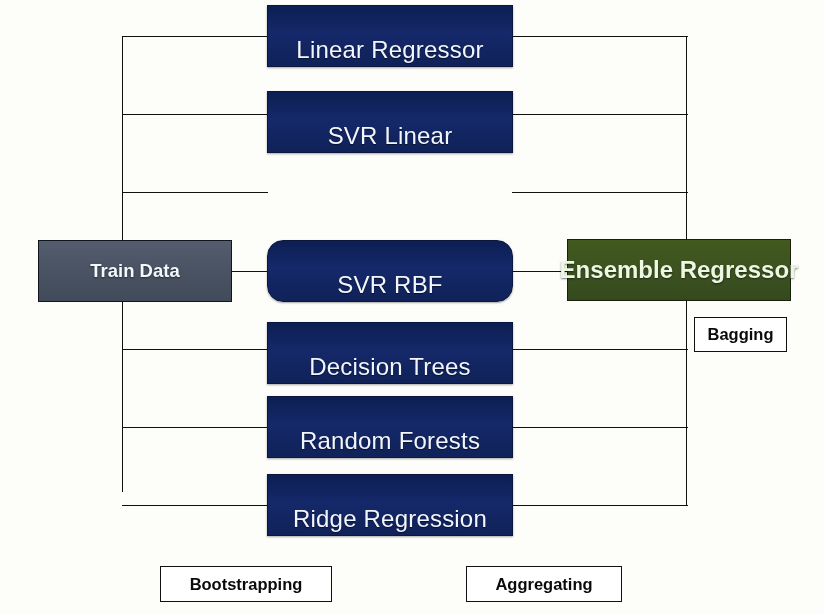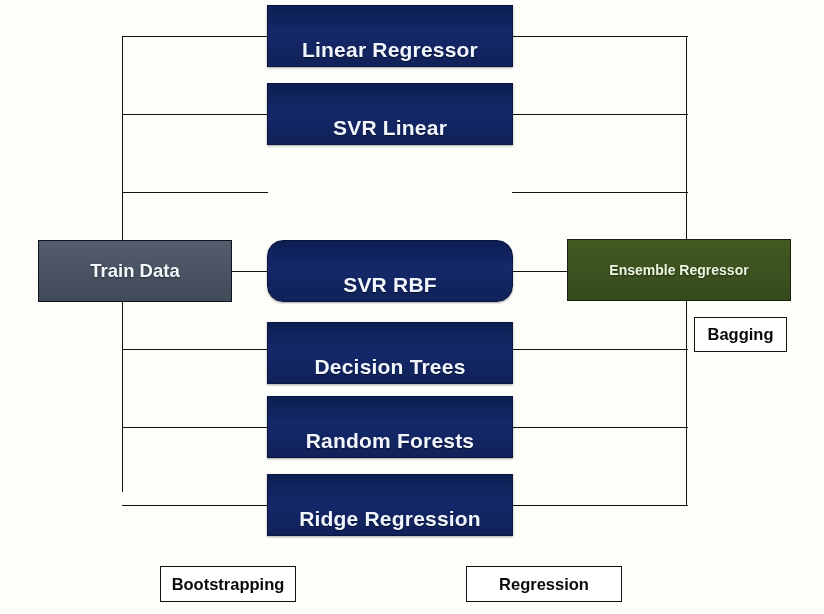--- a/index.html
+++ b/index.html
@@ -41,22 +41,22 @@
     border: 1px solid #0a1840;
     box-shadow: 0 1px 2px rgba(0,0,0,0.35);
     display: flex;
     align-items: center;
     justify-content: center;
     box-sizing: border-box;
     z-index: 3;
   }
   .model-box .box-label {
     color: #f2f6ff;
-    font-size: 21px;
-    font-weight: 700;
+    font-size: 24px;
+    font-weight: 400;
     letter-spacing: 0.2px;
     text-shadow: 0 1px 1px rgba(0,0,0,0.55);
     white-space: nowrap;
     margin-top: 28px;
   }
 
   
   #train-data-box {
     position: absolute;
     left: 38px;
@@ -89,21 +89,21 @@
     background: linear-gradient(180deg, #42591f 0%, #3c5221 55%, #344a1c 100%);
     border: 1.6px solid #18200c;
     display: flex;
     align-items: center;
     justify-content: center;
     box-sizing: border-box;
     z-index: 4;
   }
   #ensemble-box .box-label {
     color: #eef7e2;
-    font-size: 14px;
+    font-size: 24px;
     font-weight: 600;
     text-shadow: 0 1px 2px rgba(0,0,0,0.5);
     white-space: nowrap;
   }
 
   
   .anno-box {
     position: absolute;
     background: #ffffff;
     border: 1.8px solid #111111;
@@ -113,21 +113,21 @@
     box-sizing: border-box;
     z-index: 5;
   }
   .anno-box .box-label {
     color: #0a0a0a;
     font-weight: 700;
     white-space: nowrap;
   }
   #bagging-box { left: 694px; top: 317px; width: 93px; height: 35px; }
   #bagging-box .box-label { font-size: 16.5px; }
-  #bootstrapping-box { left: 160px; top: 566px; width: 136px; height: 36px; }
+  #bootstrapping-box { left: 160px; top: 566px; width: 172px; height: 36px; }
   #bootstrapping-box .box-label { font-size: 16.5px; }
   #aggregating-box { left: 466px; top: 566px; width: 156px; height: 36px; }
   #aggregating-box .box-label { font-size: 16.5px; }
 </style>
 </head>
 <body>
 
 <div id="canvas">
 
   <div class="line-v" style="left:122px; top:36px; height:456px;"></div>
@@ -150,21 +150,21 @@
   <div class="line-h" style="left:512px; top:427px; width:176px;"></div>
   <div class="line-h" style="left:512px; top:505px; width:176px;"></div>
 
   <div id="train-data-box">
     <span class="box-label">Train Data</span>
   </div>
 
   <div class="model-box" style="top:5px;">
     <span class="box-label">Linear Regressor</span>
   </div>
-  <div class="model-box" style="top:83px;">
+  <div class="model-box" style="top:91px;">
     <span class="box-label">SVR Linear</span>
   </div>
   <div class="model-box" style="top:240px;border-radius:16px;">
     <span class="box-label">SVR RBF</span>
   </div>
   <div class="model-box" style="top:322px;">
     <span class="box-label">Decision Trees</span>
   </div>
   <div class="model-box" style="top:474px;">
     <span class="box-label">Ridge Regression</span>
@@ -177,16 +177,16 @@
     <span class="box-label">Ensemble Regressor</span>
   </div>
 
   <div class="anno-box" id="bagging-box">
     <span class="box-label">Bagging</span>
   </div>
   <div class="anno-box" id="bootstrapping-box">
     <span class="box-label">Bootstrapping</span>
   </div>
   <div class="anno-box" id="aggregating-box">
-    <span class="box-label">Regression</span>
+    <span class="box-label">Aggregating</span>
   </div>
 
 </div>
 
 </body></html>

